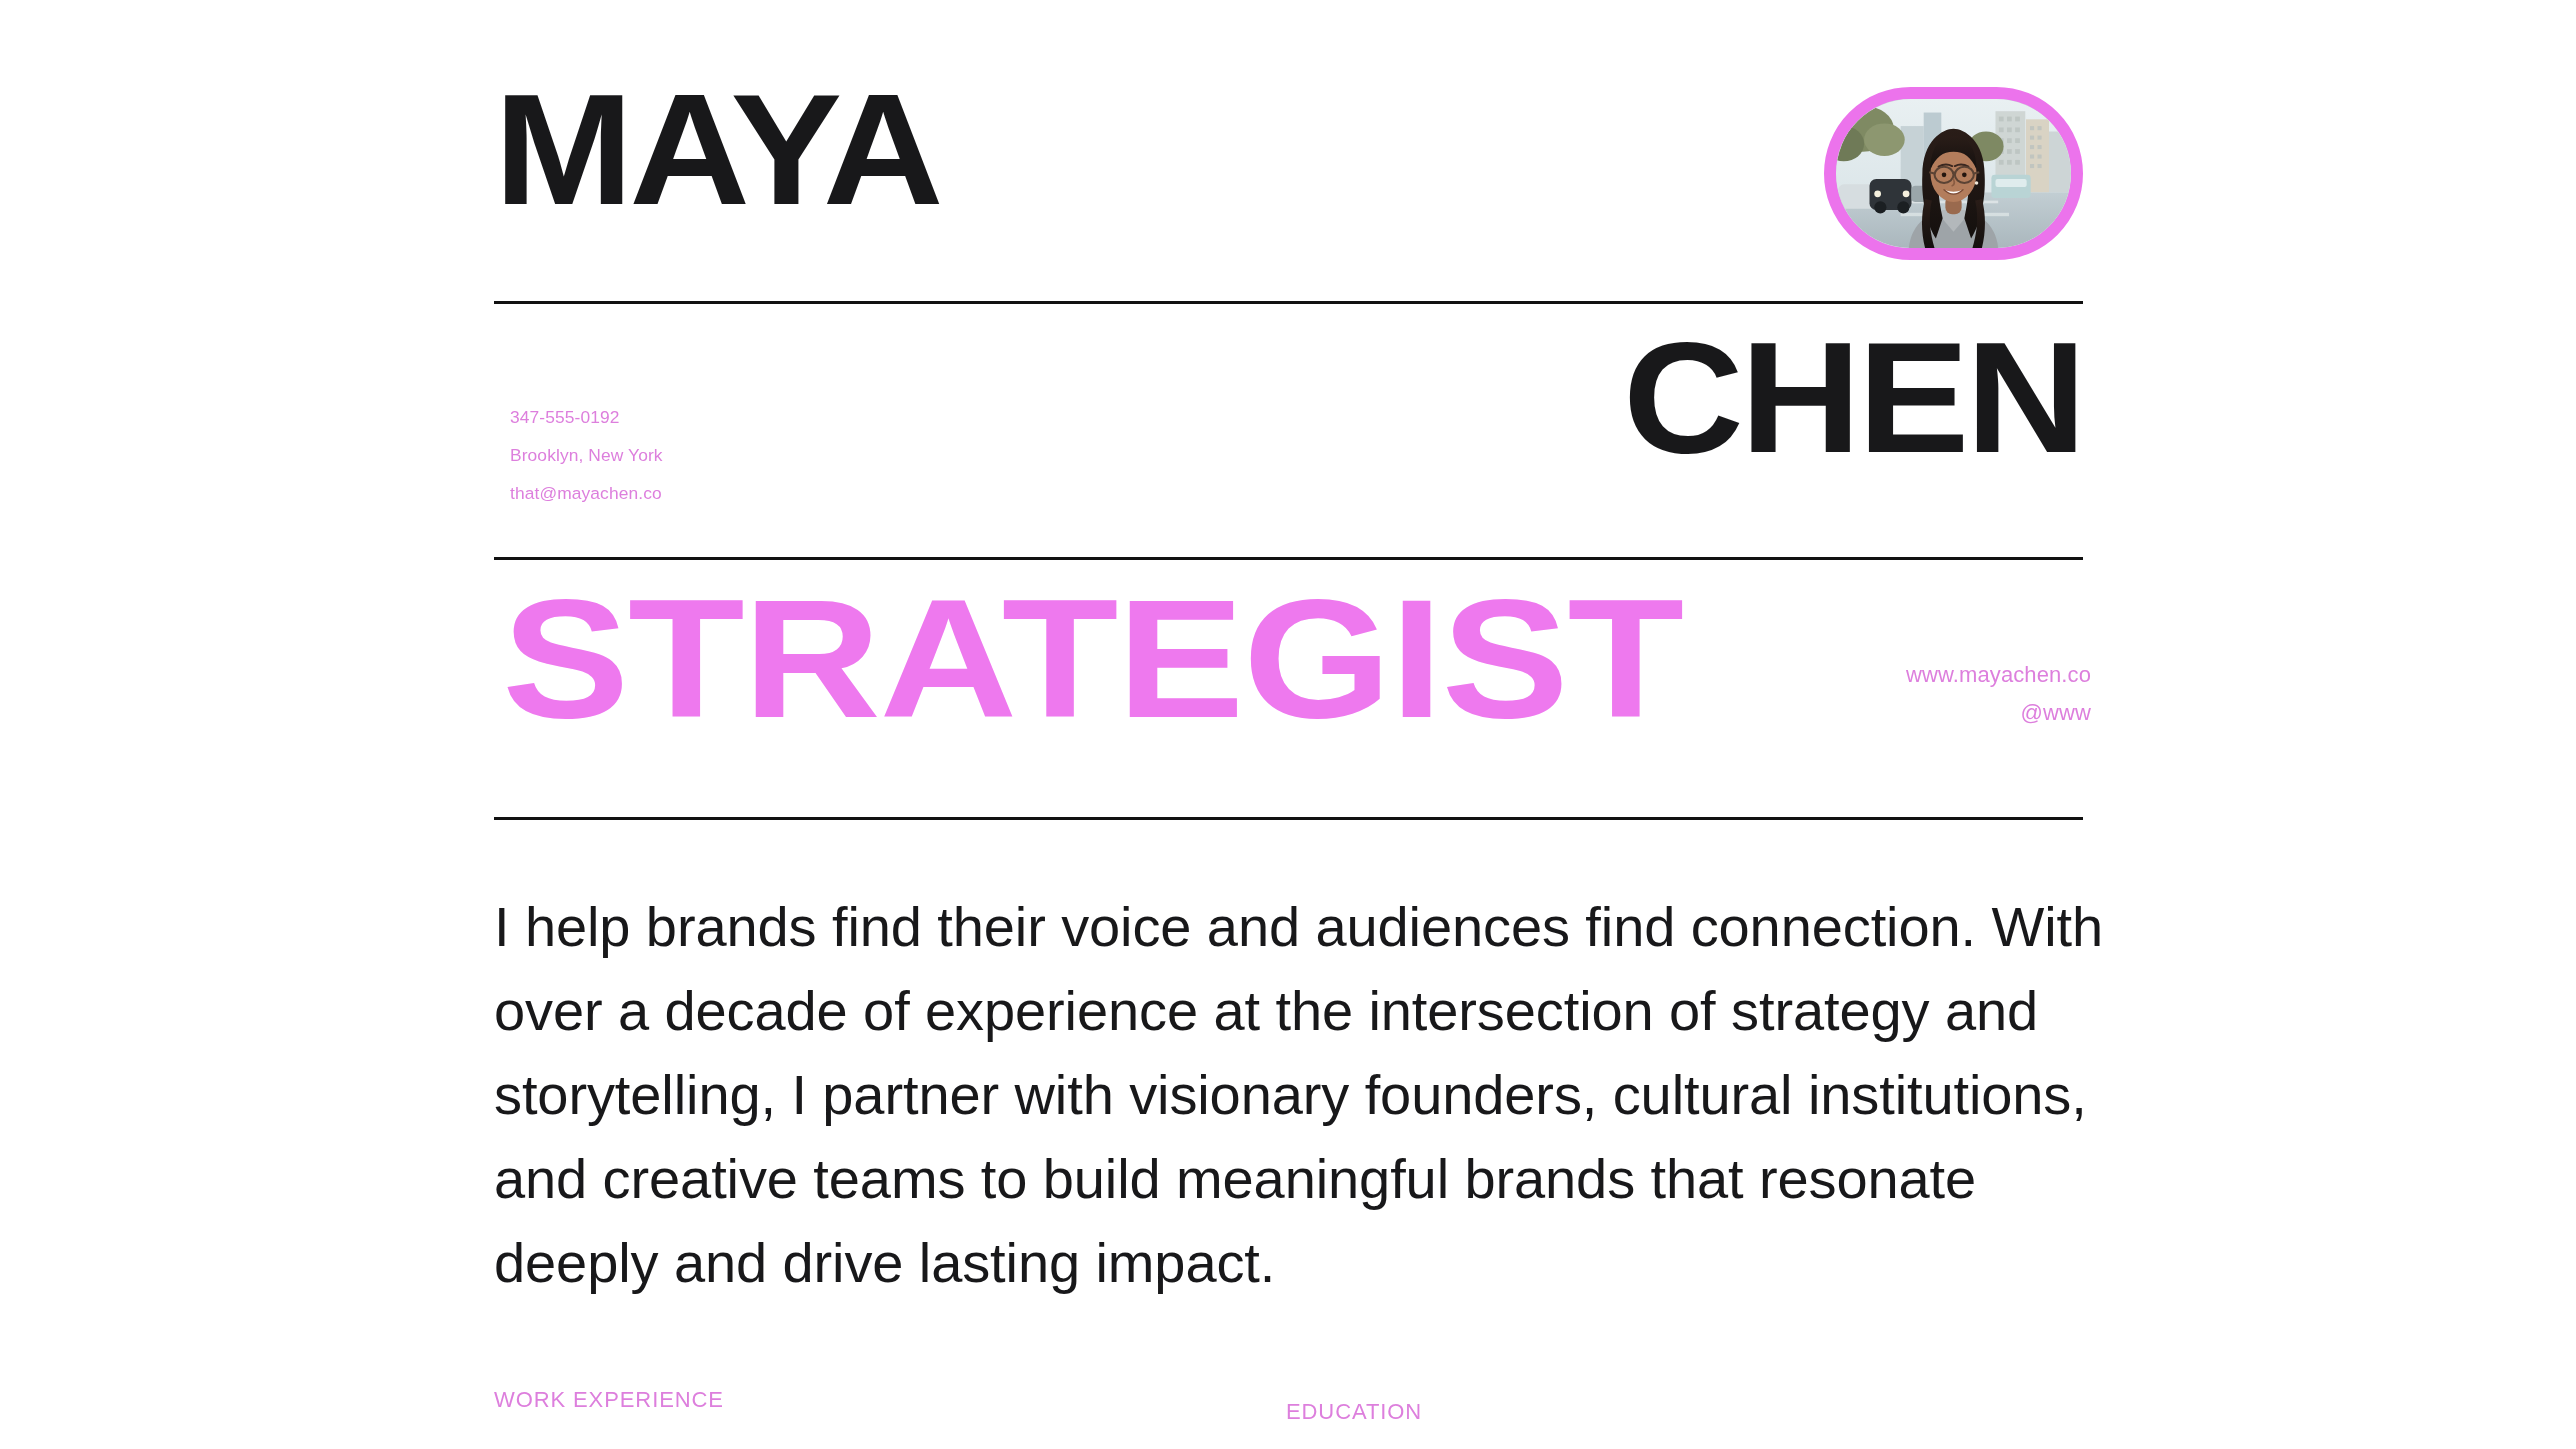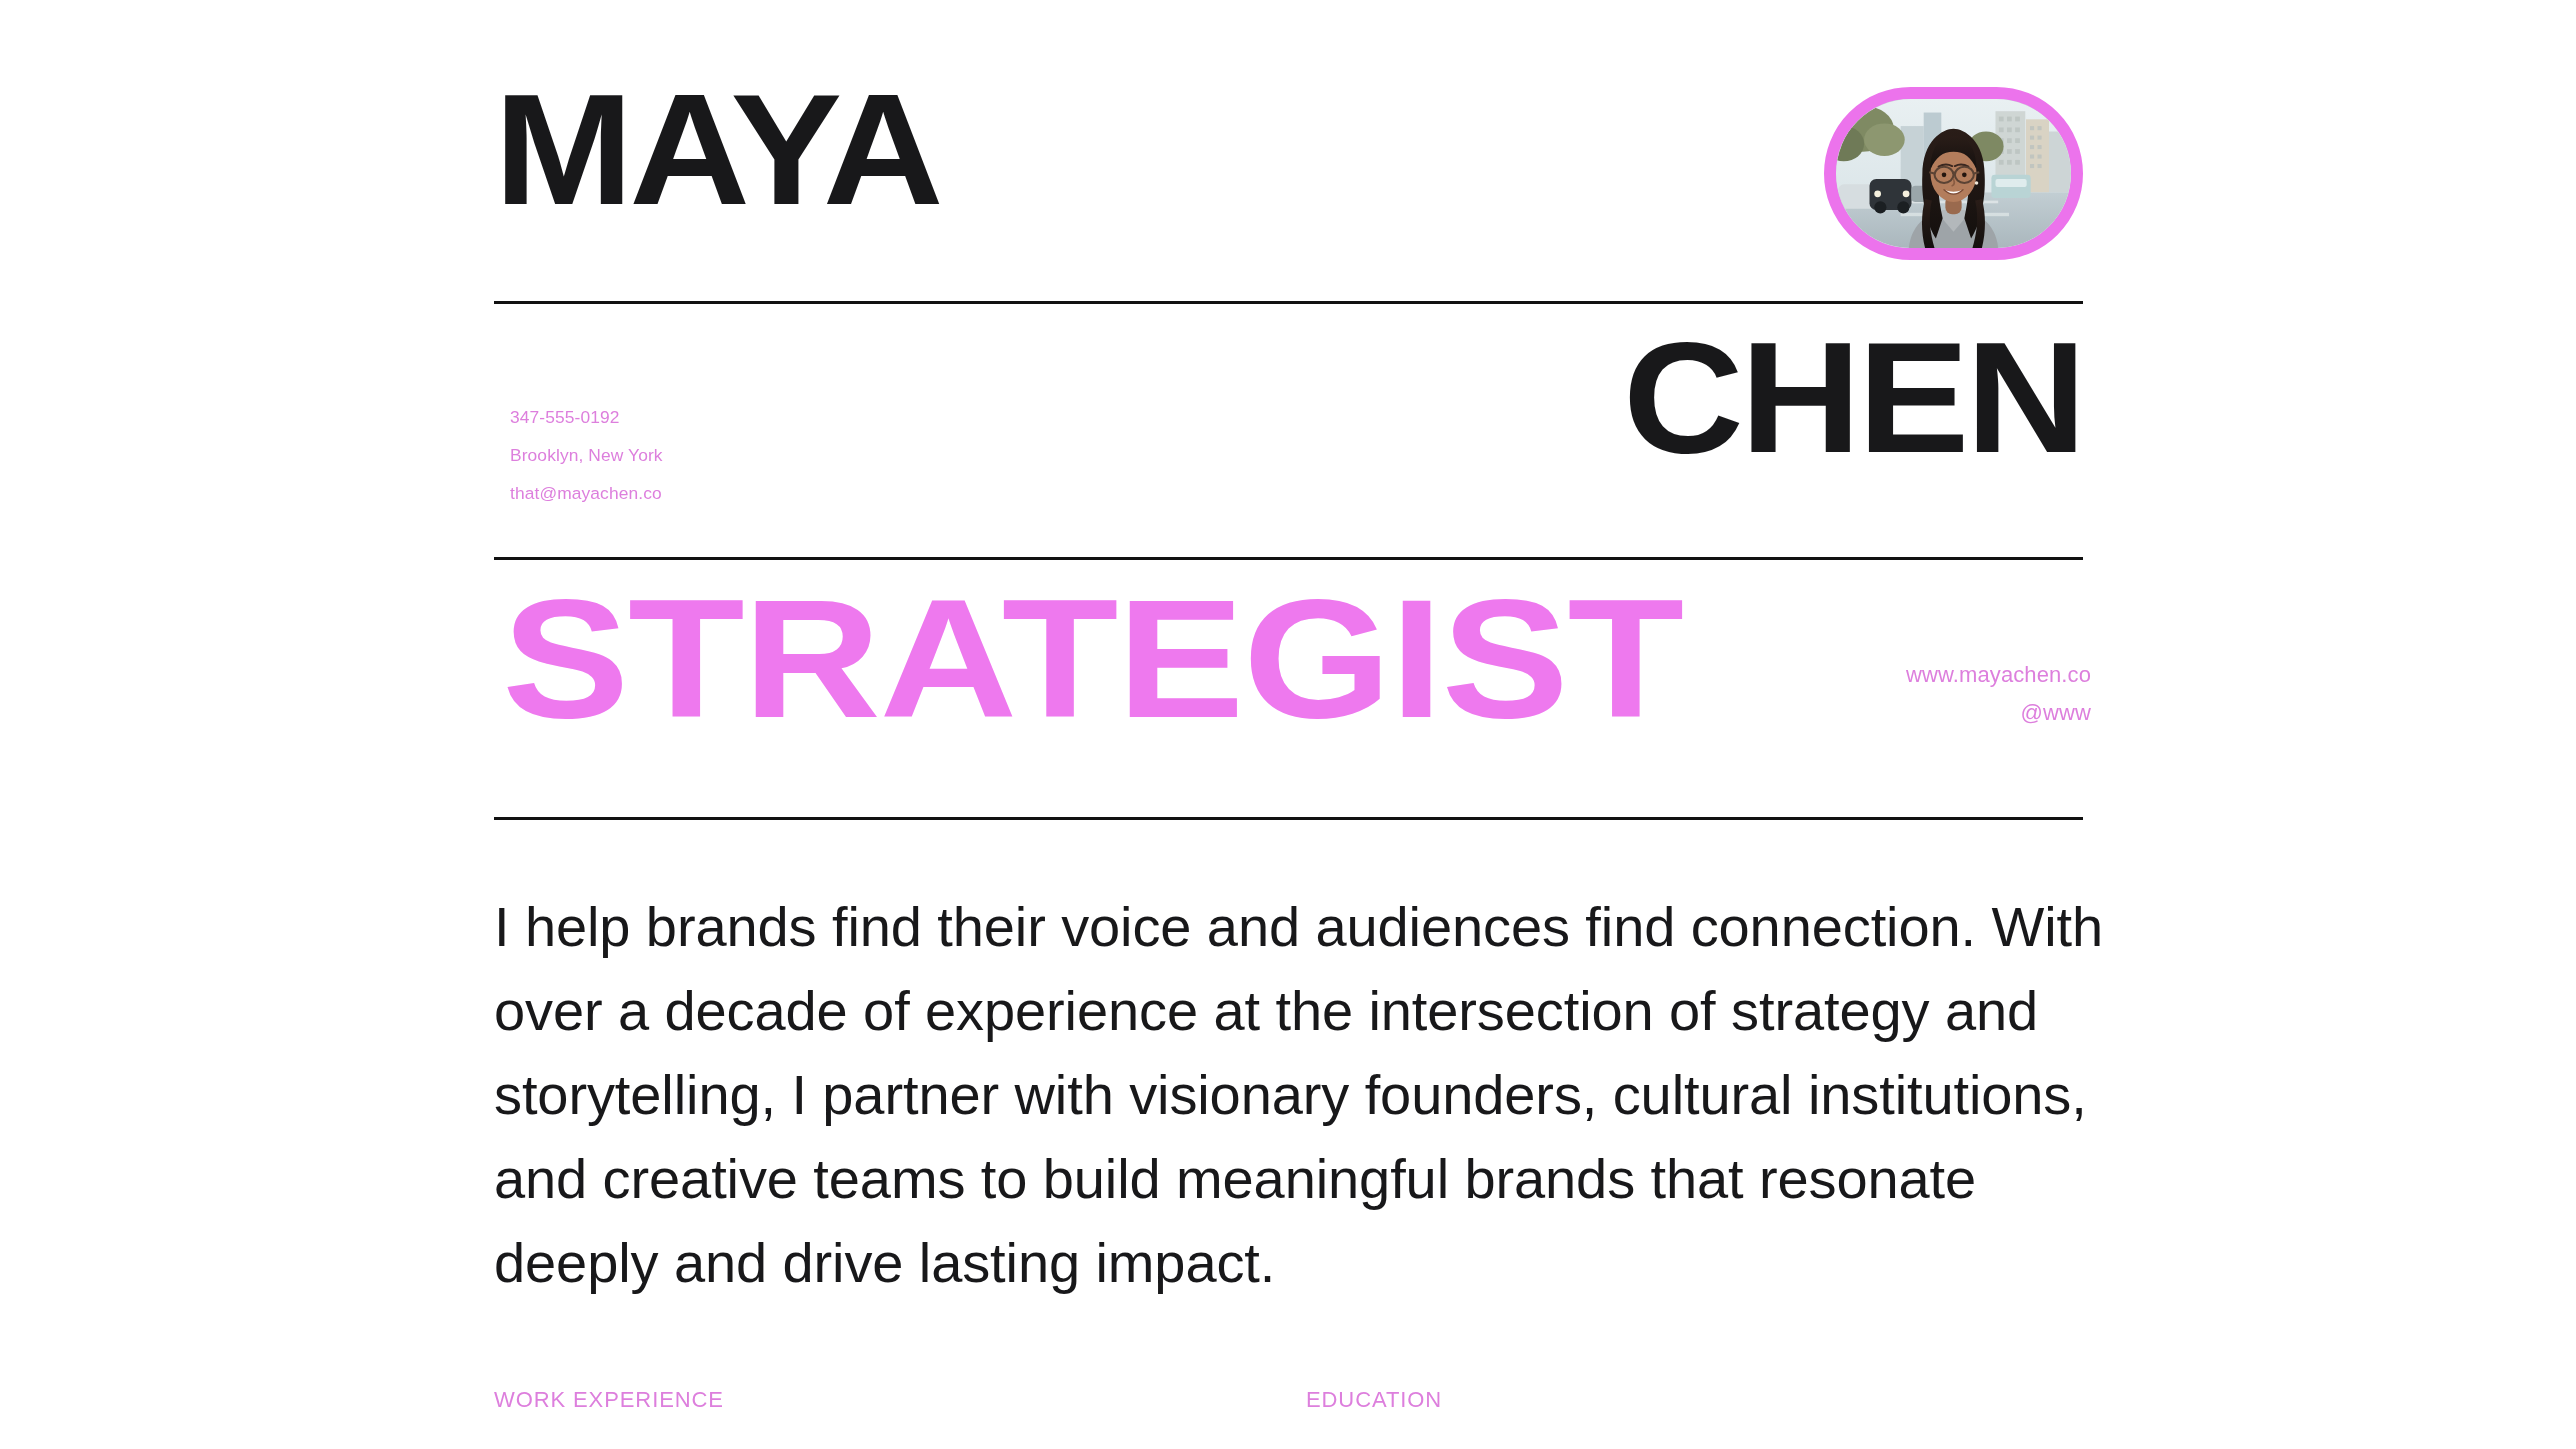--- a/index.html
+++ b/index.html
@@ -193,21 +193,21 @@
   .section-label {
     position: absolute;
     top: 0;
     font-size: 22px;
     font-weight: 500;
     letter-spacing: 0.9px;
     color: #dd7fdd;
     white-space: nowrap;
   }
   .section-work { left: 0; }
-  .section-education { left: 812px; }
+  .section-education { left: 792px; margin-top: 12px; }
 </style>
 </head>
 <body>
 
 <div class="page">
   <div class="content">
 
     <div class="row-name-first">
       <h1 class="name-first">MAYA</h1>
 

